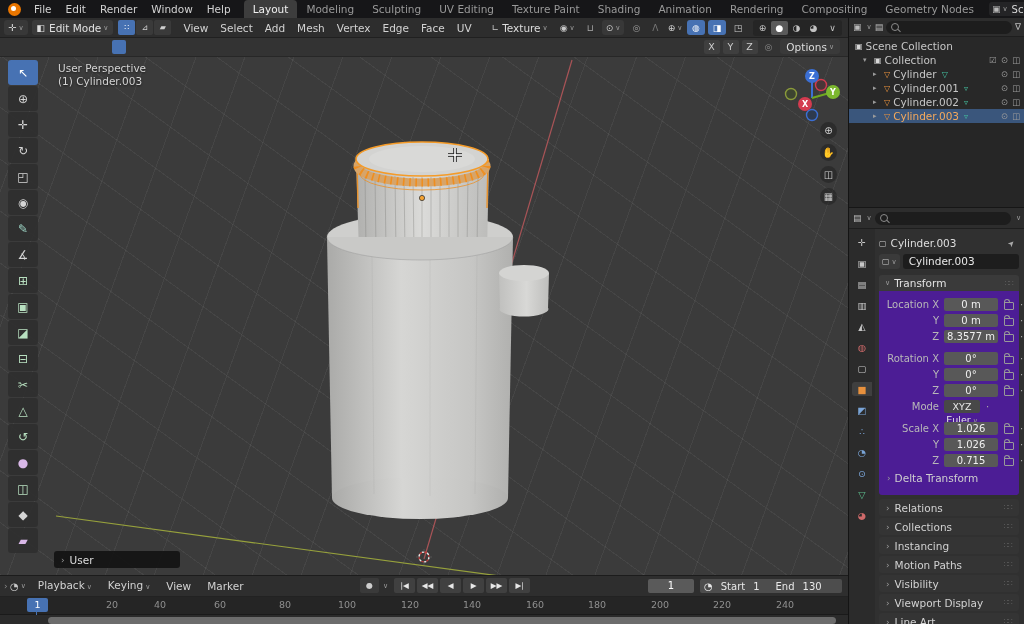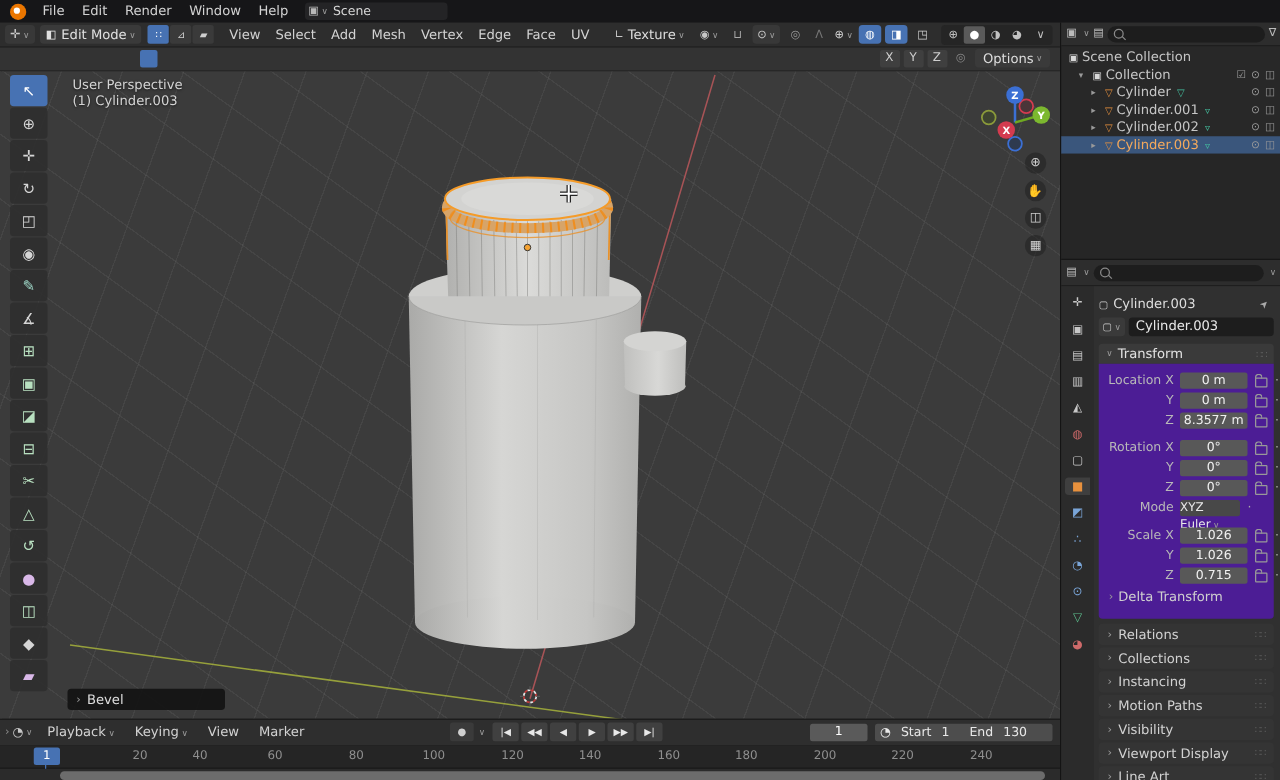--- a/index.html
+++ b/index.html
@@ -104,39 +104,51 @@
   .pin{display:inline-block;transform:rotate(-45deg);font-size:8px;color:#aaa;margin-left:auto;margin-right:4px}
   .name-row{display:flex;align-items:center;gap:3px;margin:3px 0 6px 0}
   .name-ic-pill{display:flex;align-items:center;height:15px;background:#3a3a3a;border-radius:3px;padding:0 3px}
   .name-field{flex:1;height:15px;background:#1d1d1d;border-radius:3px;color:#e8e8e8;font-size:10.5px;line-height:15px;padding:0 6px}
   .panel-hdr{height:16px;background:#3a3a3a;border-radius:3px 3px 0 0;display:flex;align-items:center;padding:0 6px;gap:4px;font-size:10.5px;color:#e2e2e2}
   .grip{margin-left:auto;color:#5c5c5c;font-size:8px;letter-spacing:-1px}
   .panel-body{background:#4c1d95;border-radius:0 0 3px 3px;padding:6px 4px 8px 0;margin-bottom:4px}
   .tr-row{display:flex;align-items:center;height:15px;margin-bottom:1px}
   .tr-label{width:60px;text-align:right;font-size:10px;color:#b8b8b8;padding-right:5px;flex:none}
   .tr-field{width:54px;height:13px;background:#585858;border-radius:2px;color:#f0f0f0;font-size:10px;text-align:center;line-height:13px;flex:none}
-  .tr-drop{width:48px;height:13px;background:#484848;border-radius:2px;color:#e8e8e8;font-size:9.5px;line-height:13px;text-align:left;flex:none}
+  .tr-drop{width:36px;height:13px;background:#484848;border-radius:2px;color:#e8e8e8;font-size:9.5px;line-height:13px;text-align:center;flex:none}
   .lock{width:8px;height:6px;border:1px solid #999;border-radius:1px;position:relative;margin:3px 0 0 6px;flex:none}
   .lock::before{content:"";position:absolute;top:-4px;left:-1px;width:4px;height:3px;border:1px solid #999;border-bottom:none;border-radius:3px 3px 0 0}
   .anim-dot{color:#aaa;font-size:10px;margin-left:6px}
   .gap6{height:6px}
   .sub-row{display:flex;align-items:center;height:15px;font-size:10.5px;color:#cfcfcf;padding-left:8px;gap:4px;margin:2px 0}
   .cpanel{height:17px;background:#343434;border-radius:3px;display:flex;align-items:center;padding:0 7px;gap:5px;font-size:10.5px;color:#d2d2d2;margin-bottom:2px}
   .disc{font-size:9px;color:#9a9a9a}
 </style>
 </head>
 <body>
 
 <div id="topbar">
   <span class="blender-logo"></span>
   <span class="menu-item">File</span>
   <span class="menu-item">Edit</span>
   <span class="menu-item">Render</span>
   <span class="menu-item">Window</span>
   <span class="menu-item">Help</span>
+  <div id="ws-tabs">
+    <span class="ws-tab active">Layout</span>
+    <span class="ws-tab">Modeling</span>
+    <span class="ws-tab">Sculpting</span>
+    <span class="ws-tab">UV Editing</span>
+    <span class="ws-tab">Texture Paint</span>
+    <span class="ws-tab">Shading</span>
+    <span class="ws-tab">Animation</span>
+    <span class="ws-tab">Rendering</span>
+    <span class="ws-tab">Compositing</span>
+    <span class="ws-tab">Geometry Nodes</span>
+  </div>
   <div class="tb-pill" style="width:108px">
     <span class="mini-ic">▣</span>
     <span class="caret">∨</span>
     <span class="lbl">Scene</span>
 
   </div>
 
 </div>
 
 <div id="header2">
@@ -392,21 +404,21 @@
   </svg>
   <div class="vp-icons">
     <span class="vp-icon">⊕</span>
     <span class="vp-icon">✋</span>
     <span class="vp-icon">◫</span>
     <span class="vp-icon">▦</span>
   </div>
 
   <div id="op-panel">
     <span class="disc">›</span>
-    <span>Bevel</span>
+    <span>User</span>
   </div>
 </div>
 
 <div id="timeline">
   <div id="tl-header">
     <div class="h2-btn h2-plain" style="margin-left:6px">
       <span class="ic" style="font-size:10px">◔</span>
       <span class="caret">∨</span>
     </div>
     <span class="menu-item"><span>Playback</span><span class="caret">∨</span></span>

